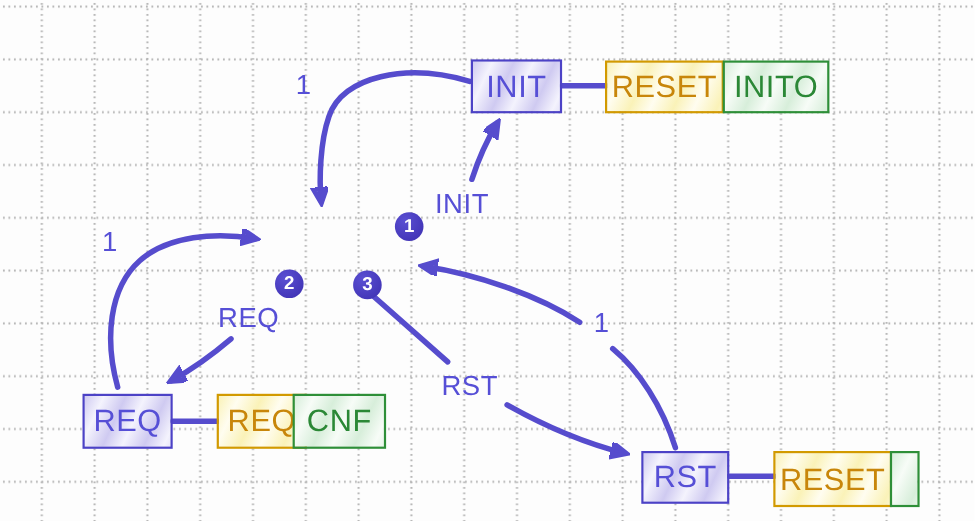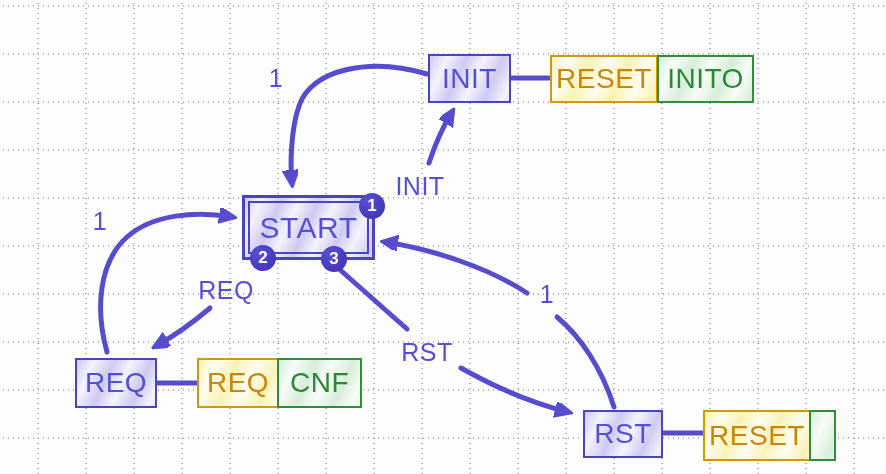--- a/index.html
+++ b/index.html
@@ -90,41 +90,37 @@
   <div class="box state" style="left:428px;top:54px;width:83px;height:49px;">
     <span>INIT</span>
   </div>
   <div class="box algo" style="left:550px;top:55px;width:108px;height:48px;">
     <span>RESET</span>
   </div>
   <div class="box output" style="left:657px;top:55px;width:97px;height:48px;align-items:center;">
     <span>INITO</span>
   </div>
 
-  <div class="box state initial" style="left:242px;top:195px;width:133px;height:65px;">
-    <div class="state-inner"></div>
-    <span>START</span>
-  </div>
   <div class="badge" style="left:359px;top:193px;">
     <span>1</span>
   </div>
   <div class="badge" style="left:250px;top:245px;">
     <span>2</span>
   </div>
   <div class="badge" style="left:321px;top:246px;">
     <span>3</span>
   </div>
 
   <div class="box state" style="left:75px;top:358px;width:82px;height:50px;">
     <span>REQ</span>
   </div>
   <div class="box algo" style="left:197px;top:358px;width:82px;height:50px;">
     <span>REQ</span>
   </div>
-  <div class="box output" style="left:277px;top:358px;width:85px;height:50px;">
+  <div class="box output" style="left:266px;top:358px;width:85px;height:50px;">
     <span>CNF</span>
   </div>
 
   <div class="box state" style="left:583px;top:410px;width:80px;height:48px;">
     <span>RST</span>
   </div>
   <div class="box algo" style="left:703px;top:410px;width:108px;height:51px;">
     <span>RESET</span>
   </div>
   <div class="box output" style="left:809px;top:410px;width:27px;height:51px;">

